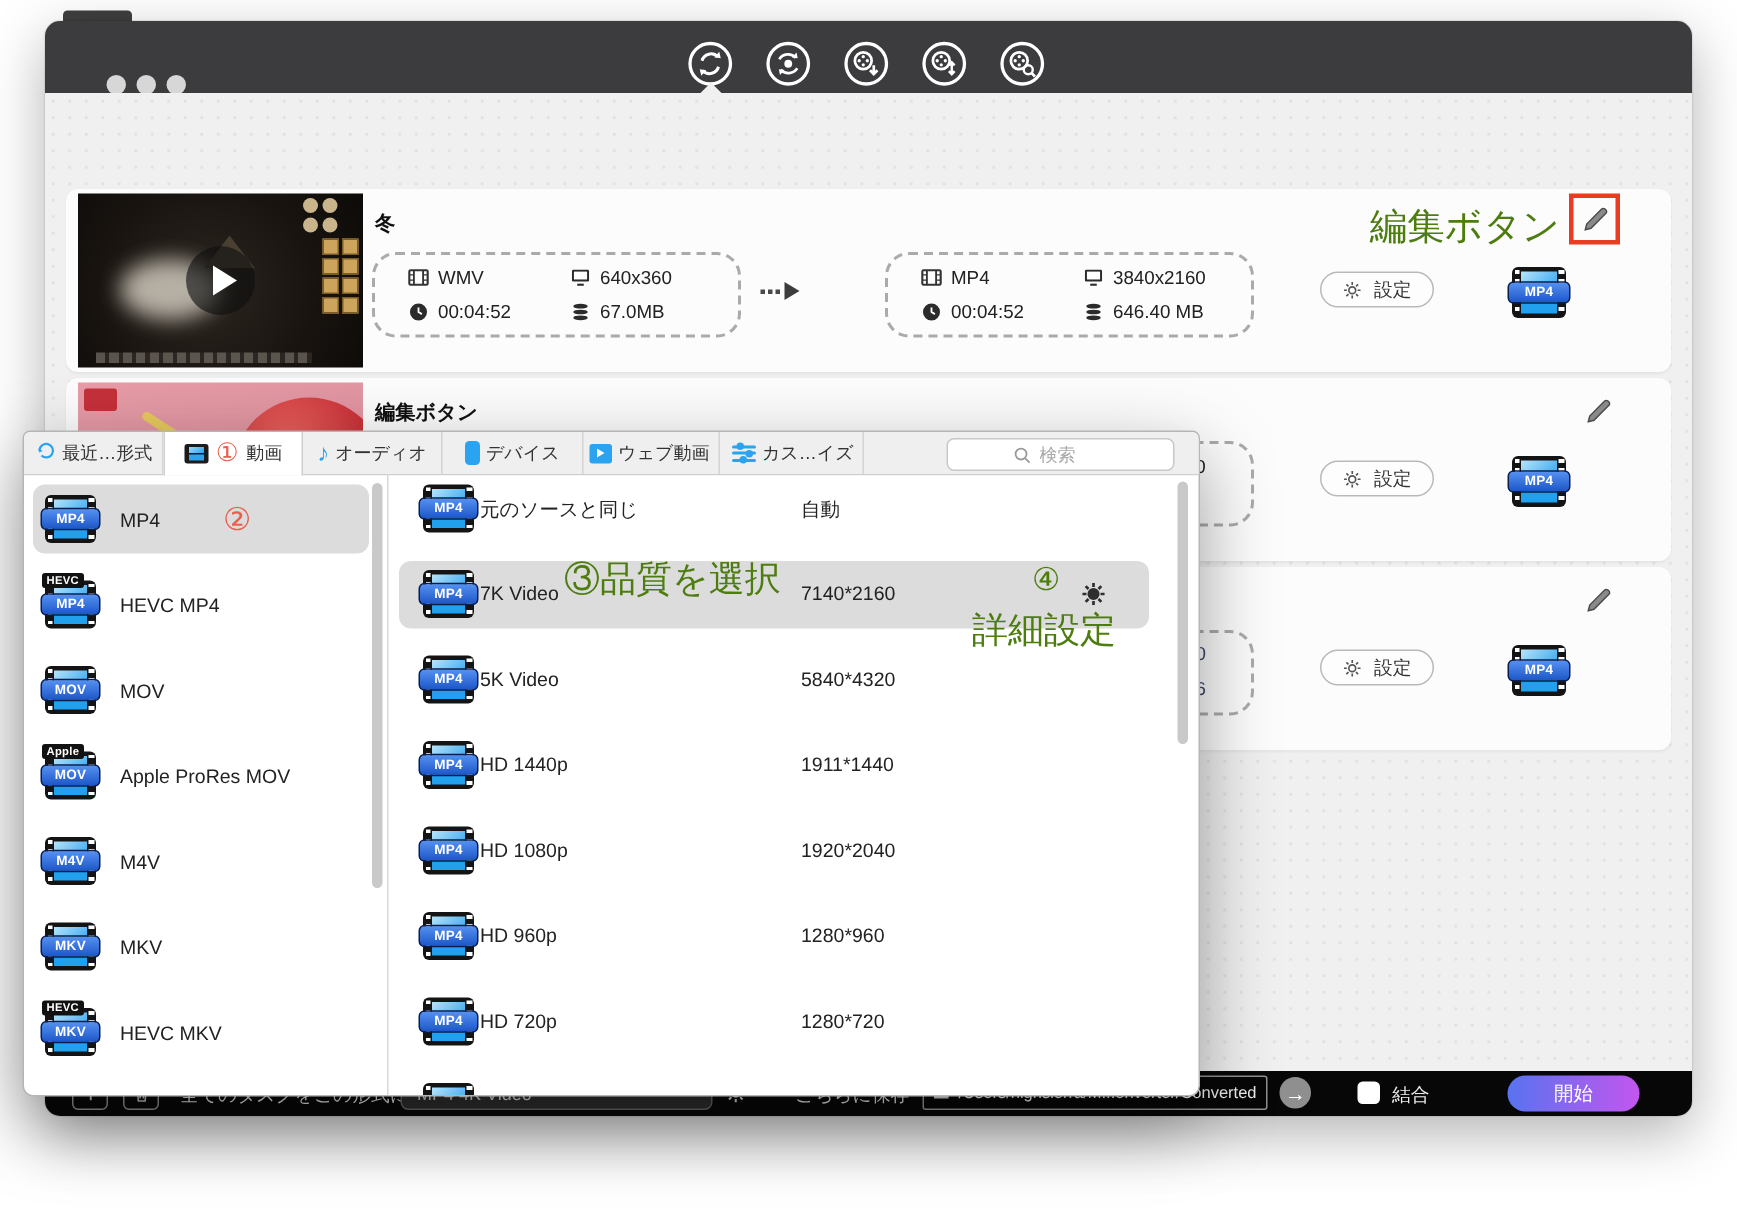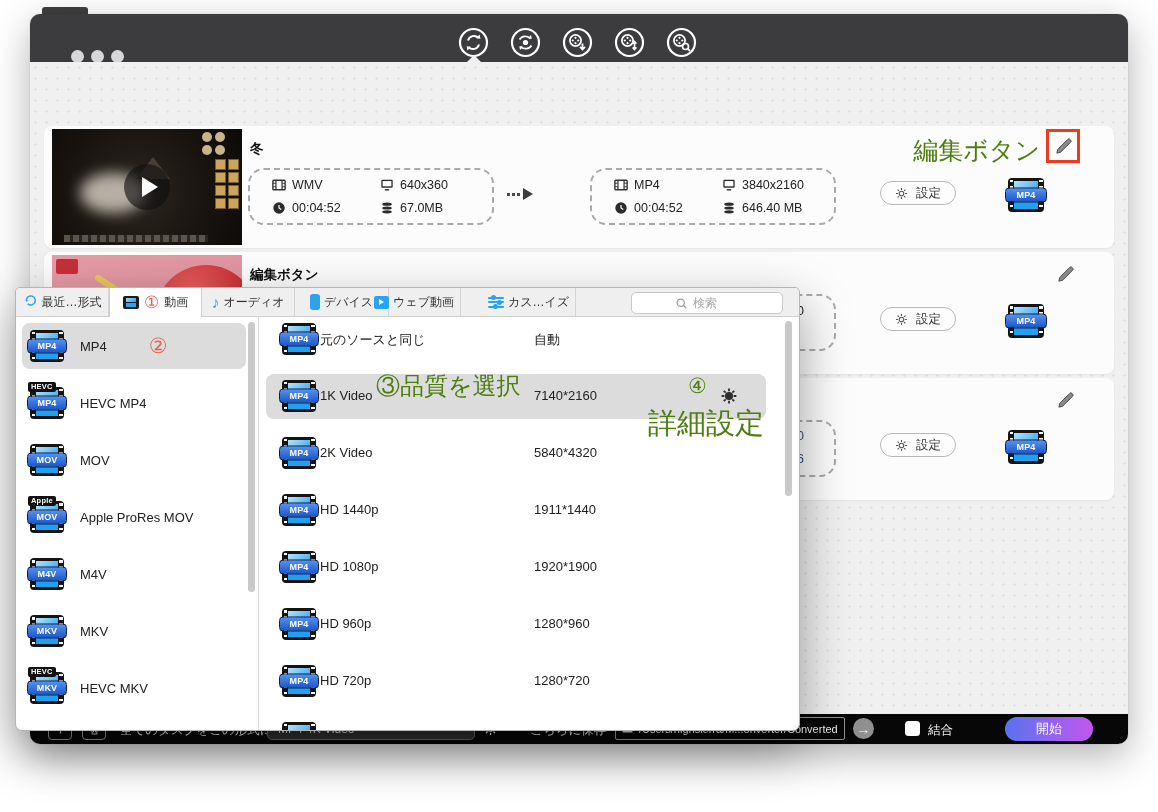--- a/index.html
+++ b/index.html
@@ -479,21 +479,21 @@
       <span>動画</span>
     </div>
     <div class="tab" style="left:186px;width:93px">
       <span class="note">♪</span>
       <span>オーディオ</span>
     </div>
     <div class="tab" style="left:279px;width:94px">
       <span class="ph"></span>
       <span>デバイス</span>
     </div>
-    <div class="tab" style="left:352px;width:93px">
+    <div class="tab" style="left:371px;width:93px">
       <span class="wv"></span>
       <span>ウェブ動画</span>
     </div>
     <div class="tab" style="left:466px;width:94px">
       <span class="sl">
           <i style="top:1px">
             <b style="left:3px"></b>
           </i>
           <i style="top:5.5px">
             <b style="left:9px"></b>
@@ -604,38 +604,38 @@
       <span class="m-res">自動</span>
     </div>
     <div class="m-item sel" style="top:58px">
       <span class="fsicon">
           <i class="fs-spr l"></i>
           <i class="fs-spr r"></i>
           <i class="fs-top"></i>
           <i class="fs-bot"></i>
           <b class="fs-pill">MP4</b>
         </span>
-      <span class="m-name">1K Video</span>
+      <span class="m-name">7K Video</span>
       <span class="m-res">7140*2160</span>
       <span class="m-gear">
         <svg width="18" height="18" viewBox="0 0 20 20">
             <circle cx="10" cy="10" r="3.2" fill="#2e2e2e"></circle>
             <path d="M10 6.5A3.5 3.5 0 1 0 10 13.5 3.5 3.5 0 1 0 10 6.5M10 1.8v3M10 15.2v3M1.8 10h3M15.2 10h3M4.2 4.2l2.1 2.1M13.7 13.7l2.1 2.1M15.8 4.2l-2.1 2.1M6.3 13.7l-2.1 2.1" stroke="#2e2e2e" stroke-width="2" fill="none"></path>
           </svg>
       </span>
     </div>
     <div class="m-item" style="top:115px">
       <span class="fsicon">
           <i class="fs-spr l"></i>
           <i class="fs-spr r"></i>
           <i class="fs-top"></i>
           <i class="fs-bot"></i>
           <b class="fs-pill">MP4</b>
         </span>
-      <span class="m-name">2K Video</span>
+      <span class="m-name">5K Video</span>
       <span class="m-res">5840*4320</span>
     </div>
     <div class="m-item" style="top:172px">
       <span class="fsicon">
           <i class="fs-spr l"></i>
           <i class="fs-spr r"></i>
           <i class="fs-top"></i>
           <i class="fs-bot"></i>
           <b class="fs-pill">MP4</b>
         </span>
@@ -644,21 +644,21 @@
     </div>
     <div class="m-item" style="top:229px">
       <span class="fsicon">
           <i class="fs-spr l"></i>
           <i class="fs-spr r"></i>
           <i class="fs-top"></i>
           <i class="fs-bot"></i>
           <b class="fs-pill">MP4</b>
         </span>
       <span class="m-name">HD 1080p</span>
-      <span class="m-res">1920*1900</span>
+      <span class="m-res">1920*2040</span>
     </div>
     <div class="m-item" style="top:286px">
       <span class="fsicon">
           <i class="fs-spr l"></i>
           <i class="fs-spr r"></i>
           <i class="fs-top"></i>
           <i class="fs-bot"></i>
           <b class="fs-pill">MP4</b>
         </span>
       <span class="m-name">HD 960p</span>
@@ -681,13 +681,13 @@
           <i class="fs-spr r"></i>
           <i class="fs-top"></i>
         </span>
     </div>
     <span class="vscroll" style="right:7px;top:5px;height:175px"></span>
   </div>
 </div>
 
 <div class="red-note abs" style="left:376px;top:370px;font-size:24px">③品質を選択</div>
 <div class="red-note abs" style="left:688px;top:374px;font-size:21px">④</div>
-<div class="red-note abs" style="left:648px;top:404px;font-size:29px">詳細設定</div>
+<div class="red-note abs" style="left:648px;top:404px;font-size:24px">詳細設定</div>
 
 </body></html>

